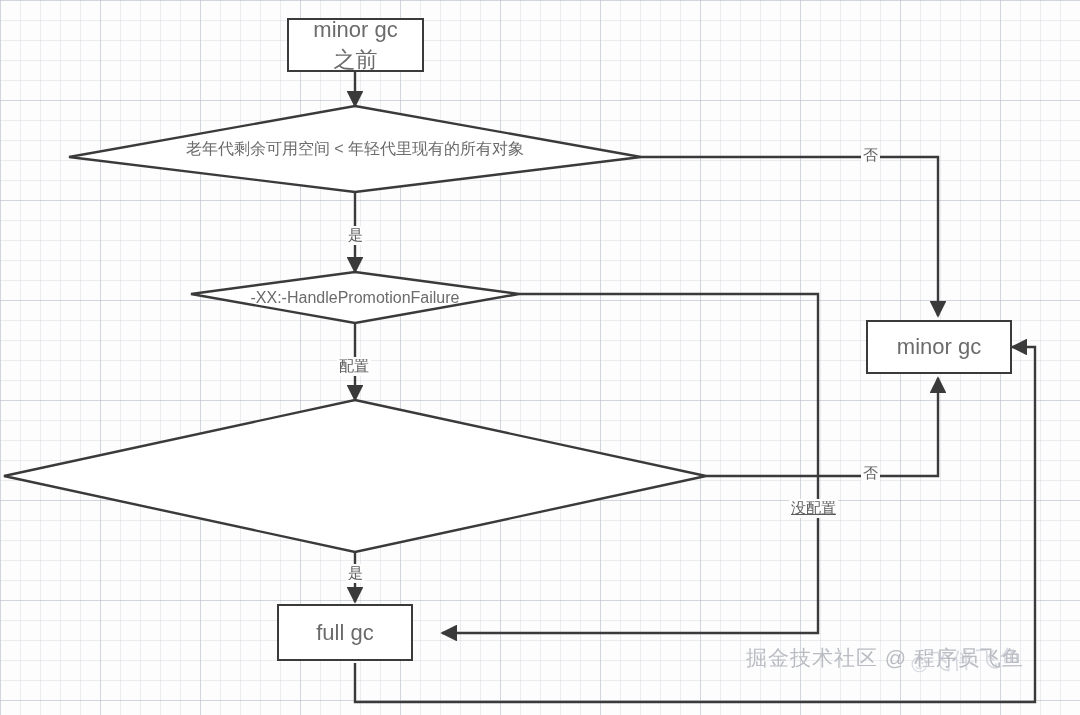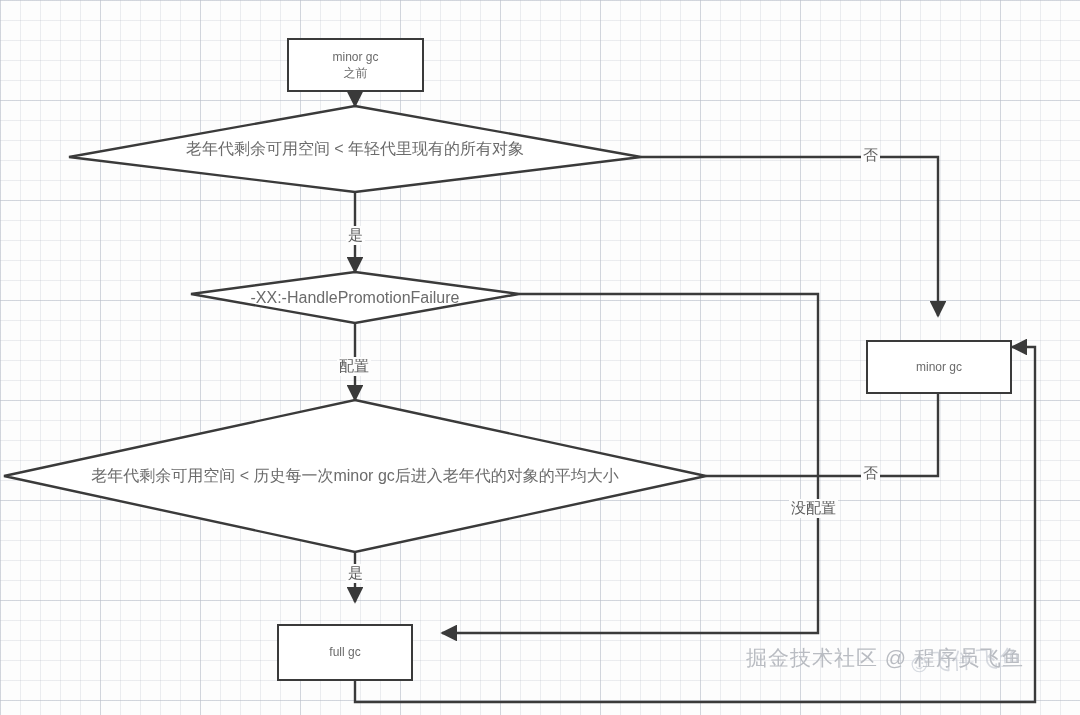--- a/index.html
+++ b/index.html
@@ -31,25 +31,24 @@
     position: absolute;
     box-sizing: border-box;
     display: flex;
     align-items: center;
     justify-content: center;
     color: #5a5a5a;
   }
   .box {
     border: 2px solid #3a3a3a;
     background: #ffffff;
-    font-size: 12px;
+    font-size: 22px;
     line-height: 1.35;
     text-align: right;
     color: #6b6b6b;
-    margin-top: 20px;
   }
   .diamond-wrap {
     position: absolute;
   }
   .diamond-label {
     position: absolute;
     left: 0; top: 0;
     width: 100%; height: 100%;
     display: flex;
     align-items: center;
@@ -132,39 +131,36 @@
   </div>
 
   <div class="diamond-wrap" style="left:191px; top:272px; width:328px; height:51px;">
     <div class="diamond-label">-XX:-HandlePromotionFailure</div>
   </div>
 
   <div class="diamond-wrap" style="left:69px; top:106px; width:572px; height:86px;">
     <div class="diamond-label">老年代剩余可用空间 &lt; 年轻代里现有的所有对象</div>
   </div>
 
-  <div class="diamond-wrap" style="left:4px; top:400px; width:702px; height:152px;">
-    <div class="diamond-label">老年代剩余可用空间 &lt; 历史每一次minor gc后进入老年代的对象的平均大小</div>
-  </div>
 
   <div class="node box" style="left:866px; top:320px; width:146px; height:54px;">
     <span>minor gc</span>
   </div>
 
   <div class="node box" style="left:277px; top:604px; width:136px; height:57px;">
     <span>full gc</span>
   </div>
 
   <div class="edge-label" style="left:346px; top:226px;">是</div>
 
   <div class="edge-label" style="left:861px; top:146px;">否</div>
 
   <div class="edge-label" style="left:337px; top:357px;">配置</div>
 
-  <div class="edge-label" style="left:789px; top:499px;">没配置</div>
+  <div class="edge-label" style="left:789px; top:499px;text-decoration:underline;">没配置</div>
 
   <div class="edge-label" style="left:346px; top:564px;">是</div>
 
   <div class="edge-label" style="left:861px; top:464px;">否</div>
 
   <div class="watermark-ghost" style="left:928px; top:645px;">飞伴飞鱼</div>
 
   <div class="wm-emoji" style="left:906px; top:648px;">☺</div>
 
   <div class="watermark" style="left:746px; top:644px;">掘金技术社区 @ 程序员飞鱼</div>

